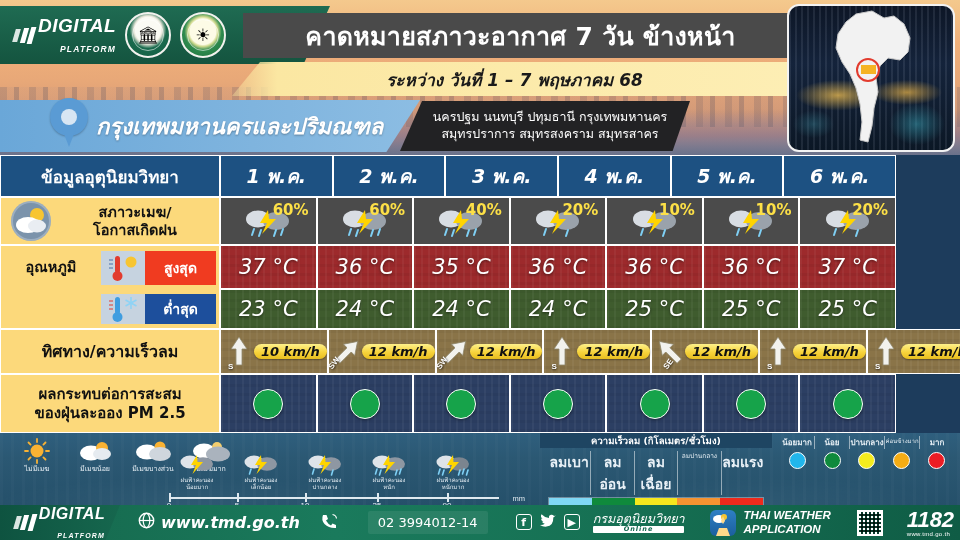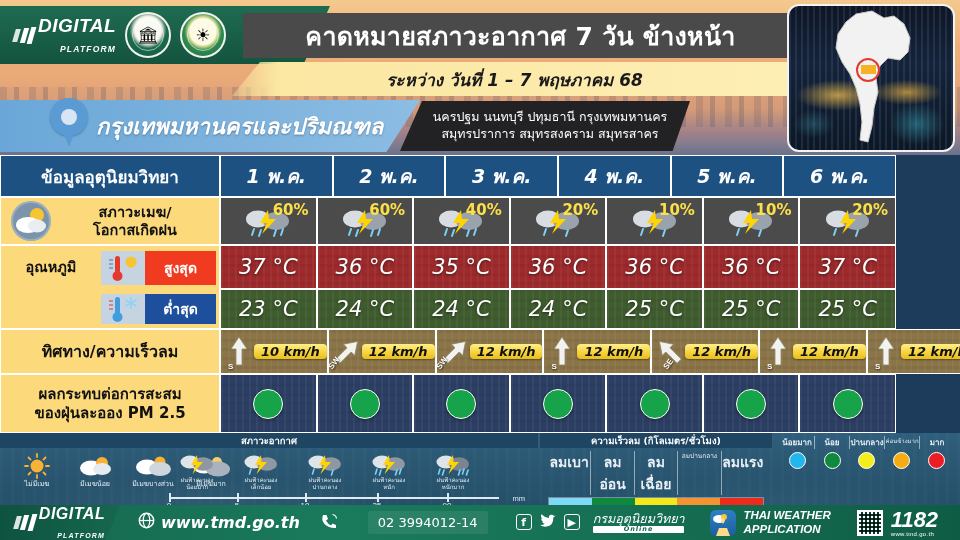--- a/index.html
+++ b/index.html
@@ -190,21 +190,21 @@
                padding-left:5px; }
   .arrow-box { position:relative; width:26px; height:38px; flex:0 0 auto; }
   .dirlab {
     position:absolute; left:0; bottom:0px; color:#fff; font-size:8px; font-weight:bold;
     text-shadow:0 1px 2px rgba(0,0,0,.7); transform:rotate(-55deg); transform-origin:left bottom;
     font-family:"Liberation Sans", sans-serif;
   }
   .dirlab.up { transform:none; left:2px; }
   .spd {
     background: linear-gradient(180deg,#fdf08a 0%,#f7d33c 55%,#e8be1f 100%);
-    border-radius:4px; color:#111; font-weight:bold; font-style:italic; font-size:13px;
+    border-radius:9px; color:#111; font-weight:bold; font-style:italic; font-size:13px;
     padding:0 7px; box-shadow:0 1px 2px rgba(0,0,0,.35);
     font-family:"DejaVu Sans", sans-serif; white-space:nowrap;
   }
   .pm-dot {
     position:relative; z-index:2; width:30px; height:30px; border-radius:50%;
     border:1.5px solid #fff; box-shadow:0 1px 3px rgba(0,0,0,.4);
   }
 
   
   .lbl-text { font-weight:bold; color:#111; font-size:14.5px; line-height:1.25; text-align:center;
@@ -311,21 +311,21 @@
                   letter-spacing:1px; padding:0 17px; border-radius:1px; }
   .app-ico { width:26px; height:26px; border-radius:6px; margin-left:26px;
              background: linear-gradient(180deg,#2e7fc4,#1b5f9e); position:relative; flex:0 0 auto; }
   .ft-app { color:#fff; font-size:11.5px; font-weight:bold; font-style:italic; line-height:1.2;
             margin-left:7px; font-family:"Liberation Sans", sans-serif; }
   .qr { width:26px; height:26px; margin-left:26px; flex:0 0 auto;
         background:
           repeating-linear-gradient(90deg,#fff 0 2px,#0a3b2c 2px 4px),
           repeating-linear-gradient(180deg,#fff 0 2px,#0a3b2c 2px 4px);
         background-blend-mode: multiply; border:2px solid #fff; }
-  .ft-1182 { margin-left:8px; color:#fff; line-height:1; }
+  .ft-1182 { margin-left:24px; color:#fff; line-height:1; }
   .ft-1182 b { font-size:22px; font-style:italic; font-family:"Liberation Sans", sans-serif; }
   .ft-1182 small { display:block; font-size:6px; letter-spacing:.3px;
                    font-family:"Liberation Sans", sans-serif; }
 </style>
 </head>
 <body>
 
 <div id="root">
 
   <div class="top-bg">
@@ -715,21 +715,20 @@
         </div>
       <div class="cell cell-pm">
           <span class="pm-dot" style="background:#16a34a"></span>
         </div>
     </div>
   </div>
 
   <div class="legend">
 
     <div class="lg-sec sec-weather">
-      <div class="lg-title">สภาวะอากาศ</div>
       <div class="cloud-legend">
         <div class="cl-item">
           <div class="ic">
               <svg width="30" height="26" viewBox="0 0 30 26">
                 <circle cx="15" cy="13" r="6.5" fill="#f9b233"></circle>
                 <g stroke="#f9b233" stroke-width="1.8" stroke-linecap="round">
                   <line x1="15" y1="1" x2="15" y2="4"></line>
                   <line x1="15" y1="22" x2="15" y2="25"></line>
                   <line x1="3" y1="13" x2="6" y2="13"></line>
                   <line x1="24" y1="13" x2="27" y2="13"></line>

